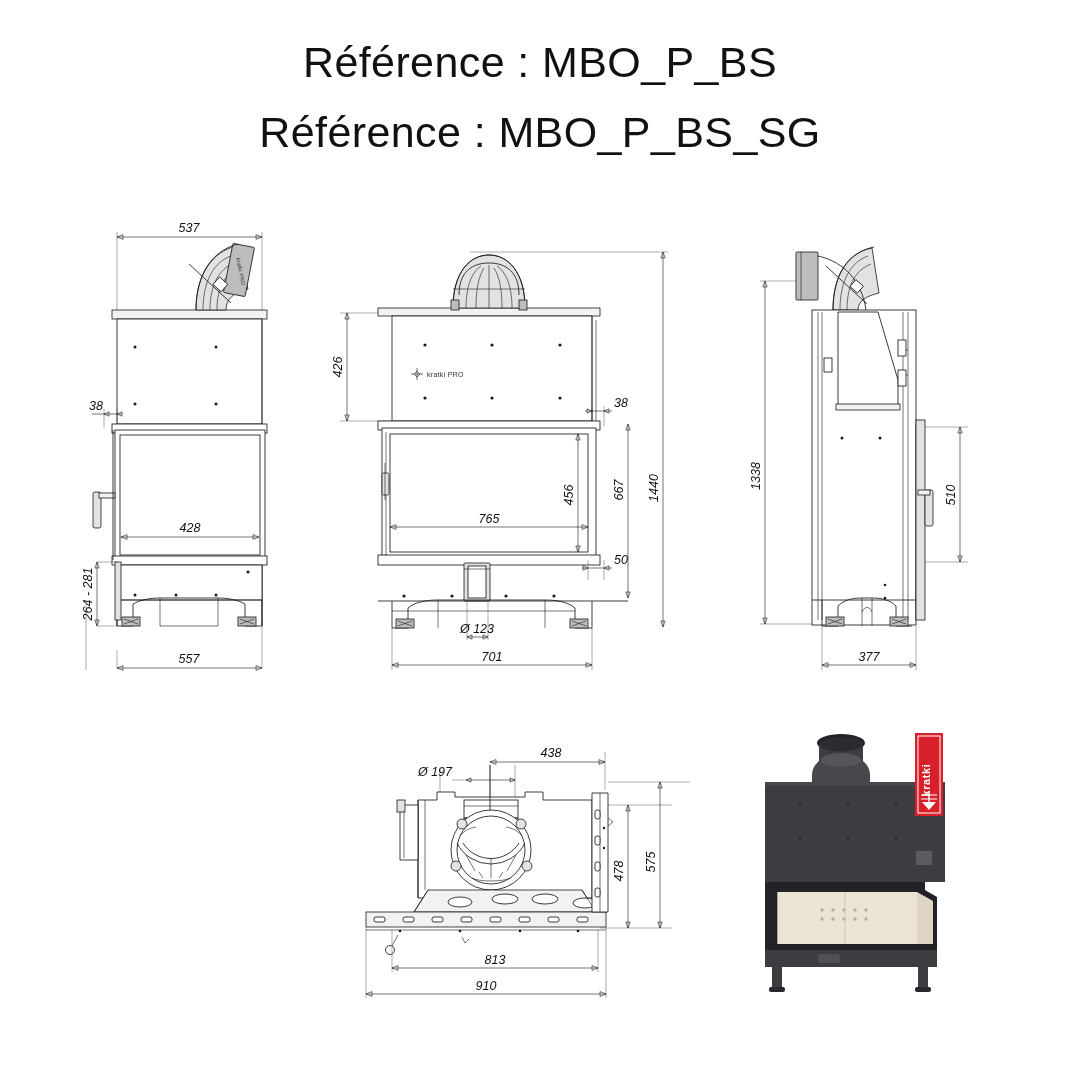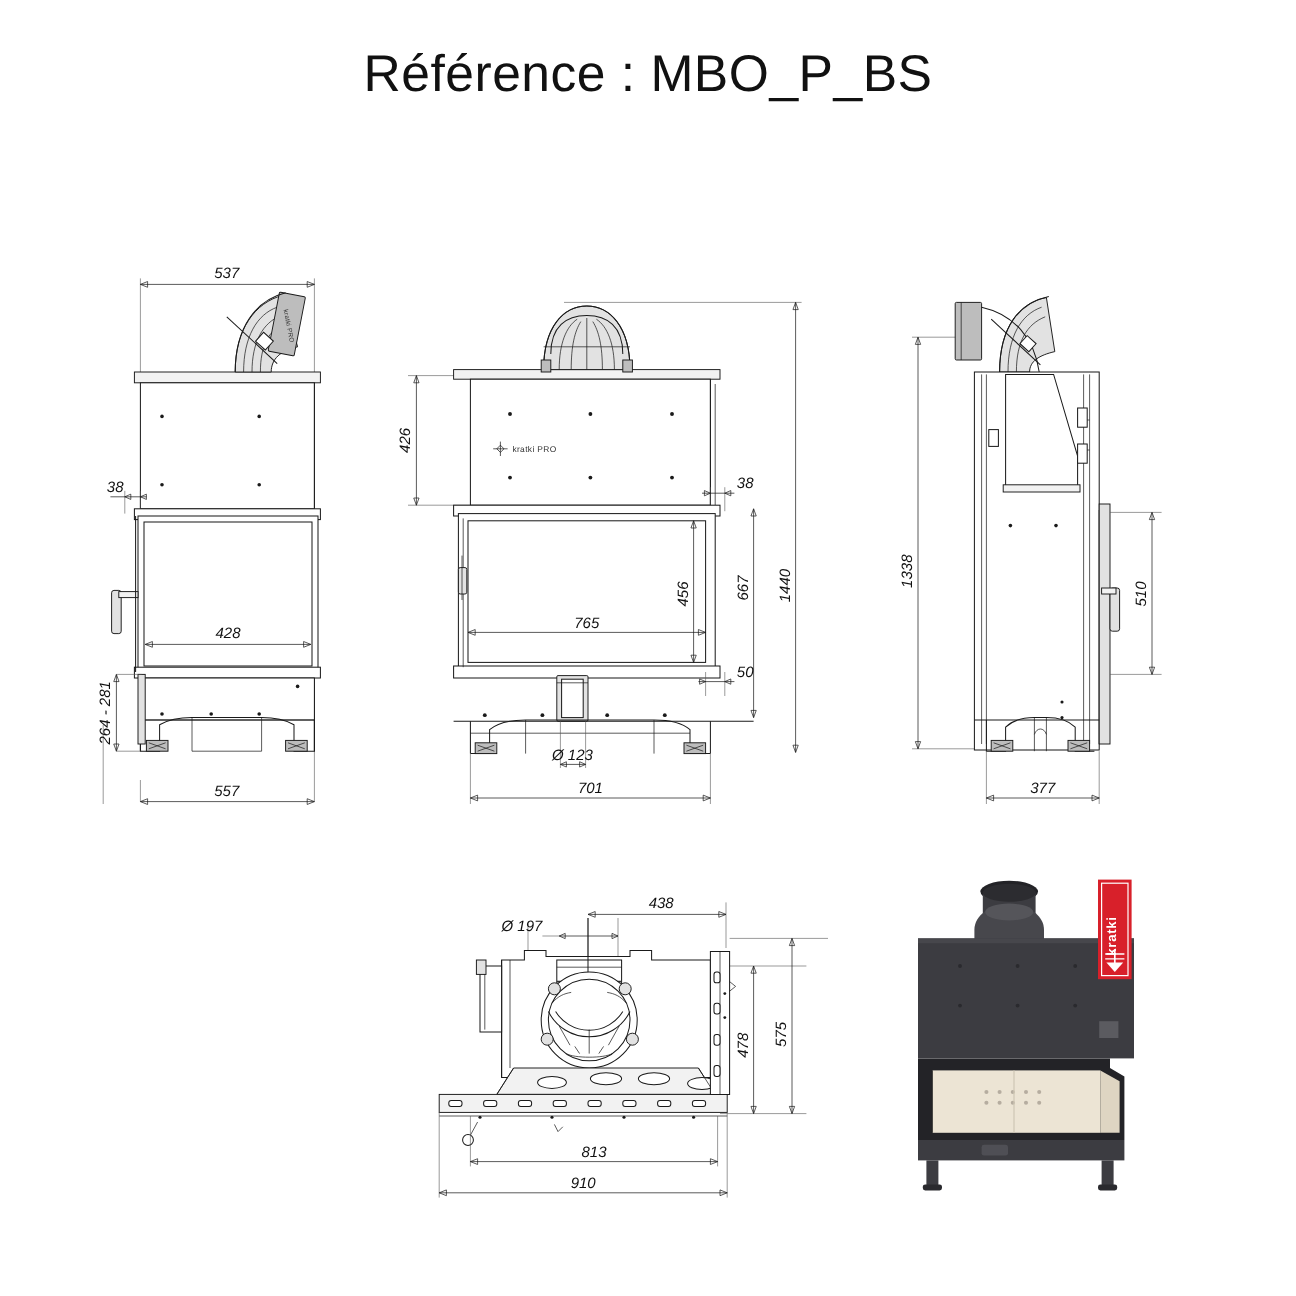--- a/index.html
+++ b/index.html
@@ -38,20 +38,21 @@
   .logotxt{font-family:"Liberation Sans","DejaVu Sans",sans-serif;font-size:5.4px;
     fill:#333;letter-spacing:.2px;}
 </style>
 </head>
 <body>
 
 <div id="sheet">
 
   <div class="titles">
     <div class="title-line">Référence : MBO_P_BS</div>
+    <div class="title-line">Référence : MBO_P_BS_SG</div>
   </div>
 
   <svg width="1080" height="1080" viewBox="0 0 1080 1080">
 
     <g>
 
       <path class="ext" d="M117 232 L117 318"></path>
       <path class="ext" d="M262 232 L262 318"></path>
       <path class="ext" d="M117 650 L117 668"></path>
       <path class="ext" d="M262 560 L262 668"></path>

